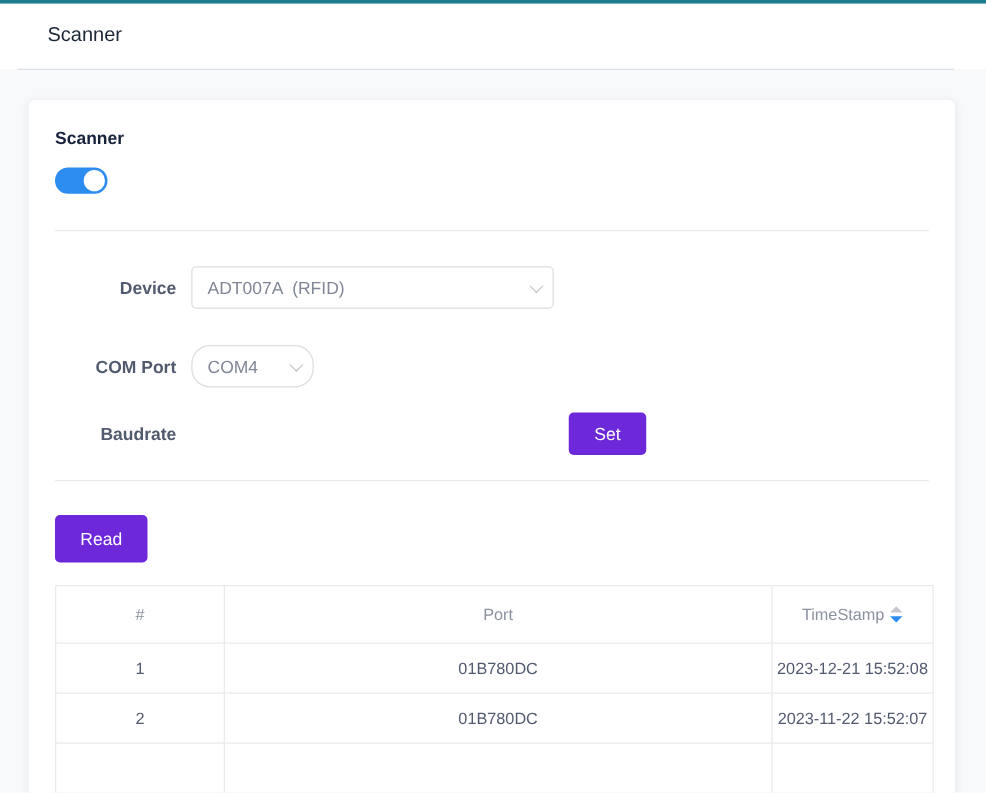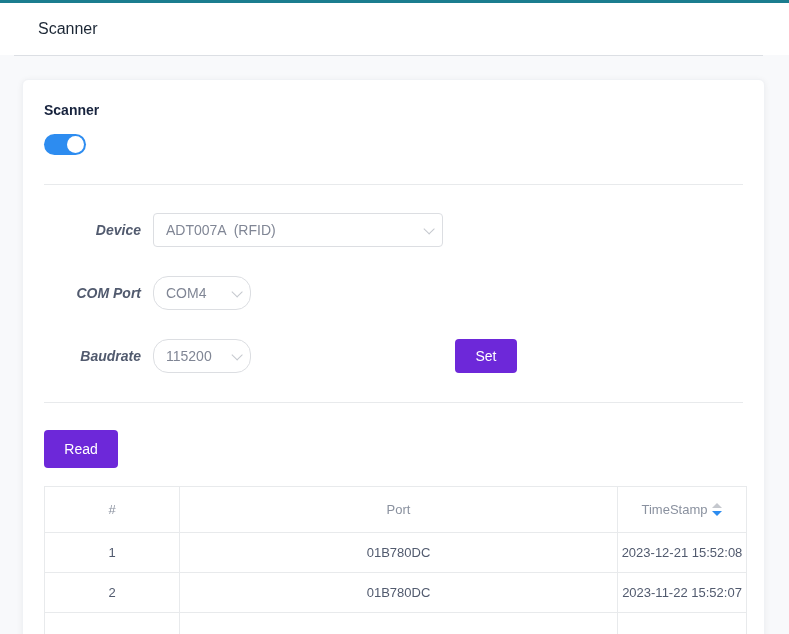--- a/index.html
+++ b/index.html
@@ -46,21 +46,21 @@
     background: #fff;
   }
 
   .card-divider { border: none; border-top: 1px solid #e8eaec; margin-top: 29px; }
 
   .form { margin-top: 28px; }
   .form-row { display: flex; align-items: center; margin-bottom: 29px; position: relative; }
   .form-label {
     width: 97px; margin-right: 12px;
     text-align: right;
-    font-size: 14px; font-weight: 700; color: #515a6e; font-style: italic;
+    font-size: 14px; font-weight: 700; color: #515a6e;
   }
   .select {
     height: 34px;
     border: 1px solid #dcdee2;
     border-radius: 4px;
     background: #fff;
     display: flex; align-items: center;
     padding: 0 26px 1px 12px;
     position: relative;
     cursor: pointer;
@@ -159,24 +159,20 @@
     <div class="form-row">
       <span class="form-label">COM Port</span>
       <div class="select select-small">
         <span class="select-value">COM4</span>
         <i class="chevron"></i>
       </div>
     </div>
 
     <div class="form-row">
       <span class="form-label">Baudrate</span>
-      <div class="select select-small">
-        <span class="select-value">115200</span>
-        <i class="chevron"></i>
-      </div>
       <button class="btn btn-set">Set</button>
     </div>
 
   </div>
 
   <hr class="card-divider" style="margin-top:0;">
 
   <button class="btn btn-read">Read</button>
 
   <table class="tags-table">

